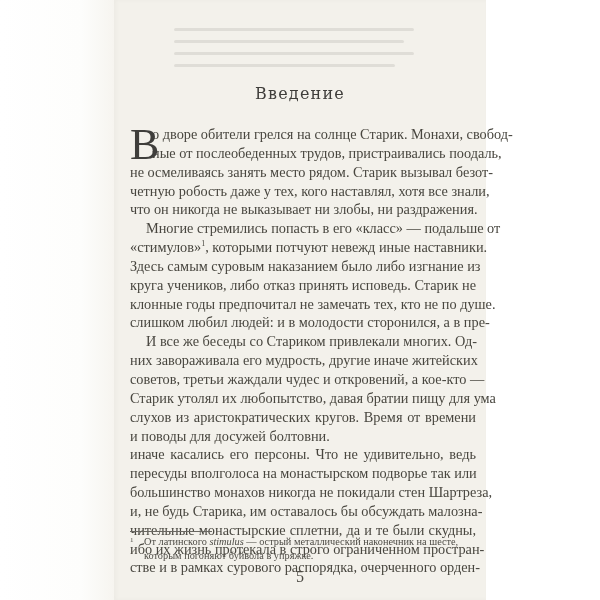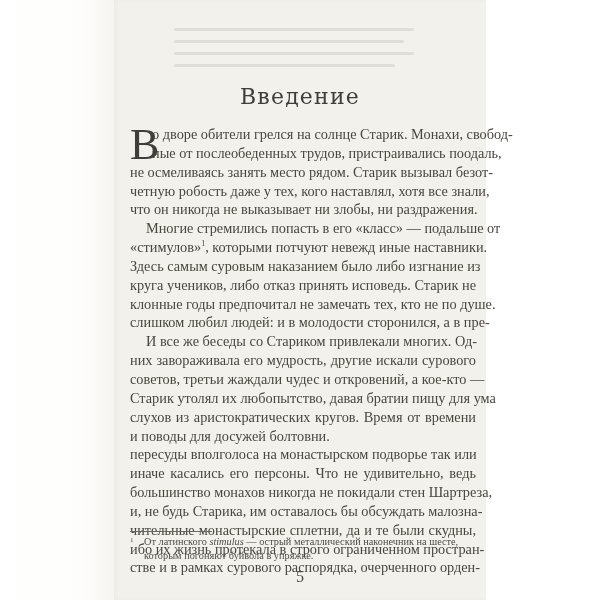--- a/index.html
+++ b/index.html
@@ -21,21 +21,21 @@
       position: absolute; left: 60px; top: 28px; width: 240px; height: 62px;
       opacity: 0.18;
     }
     .showthrough div {
       height: 3px; background: #8a8780; margin: 0 0 9px 0; border-radius: 2px;
     }
     .title {
       position: absolute; left: 0; width: 372px; top: 84px;
       text-align: center;
       font-family: "DejaVu Serif", serif;
-      font-size: 22px; letter-spacing: 1.2px; color: #3f3e3b;
+      font-size: 16px; letter-spacing: 1.2px; color: #3f3e3b;
       font-weight: normal;
     }
     .text {
       position: absolute; left: 16px; top: 125px; width: 346px;
       font-family: "Liberation Serif", serif;
       font-size: 14.3px; line-height: 18.85px; color: #48463f;
       text-align: justify;
     }
     .line { display: block; white-space: nowrap; height: 18.85px; text-align-last: justify; text-align: justify; }
     .line.last { text-align-last: left; }
@@ -88,28 +88,28 @@
     <span class="line">что он никогда не выказывает ни злобы, ни раздражения.</span>
 
     <span class="line indent">Многие стремились попасть в его «класс» — подальше от</span>
     <span class="line"><span>«стимулов»</span><span class="sup">1</span><span>, которыми потчуют невежд иные наставники.</span></span>
     <span class="line">Здесь самым суровым наказанием было либо изгнание из</span>
     <span class="line">круга учеников, либо отказ принять исповедь. Старик не</span>
     <span class="line">клонные годы предпочитал не замечать тех, кто не по душе.</span>
     <span class="line">слишком любил людей: и в молодости сторонился, а в пре-</span>
 
     <span class="line indent">И все же беседы со Стариком привлекали многих. Од-</span>
-    <span class="line">них завораживала его мудрость, другие искали сурового</span>
+    <span class="line">них завораживала его мудрость, другие иначе житейских</span>
     <span class="line">советов, третьи жаждали чудес и откровений, а кое-кто —</span>
     <span class="line">Старик утолял их любопытство, давая братии пищу для ума</span>
     <span class="line">слухов из аристократических кругов. Время от времени</span>
     <span class="line last">и поводы для досужей болтовни.</span>
 
+    <span class="line">иначе касались его персоны. Что не удивительно, ведь</span>
     <span class="line">пересуды вполголоса на монастырском подворье так или</span>
-    <span class="line">иначе касались его персоны. Что не удивительно, ведь</span>
     <span class="line">большинство монахов никогда не покидали стен Шартреза,</span>
     <span class="line">и, не будь Старика, им оставалось бы обсуждать малозна-</span>
     <span class="line">чительные монастырские сплетни, да и те были скудны,</span>
     <span class="line">ибо их жизнь протекала в строго ограниченном простран-</span>
     <span class="line">стве и в рамках сурового распорядка, очерченного орден-</span>
 
   </div>
 
   <div class="fnrule"></div>
 

